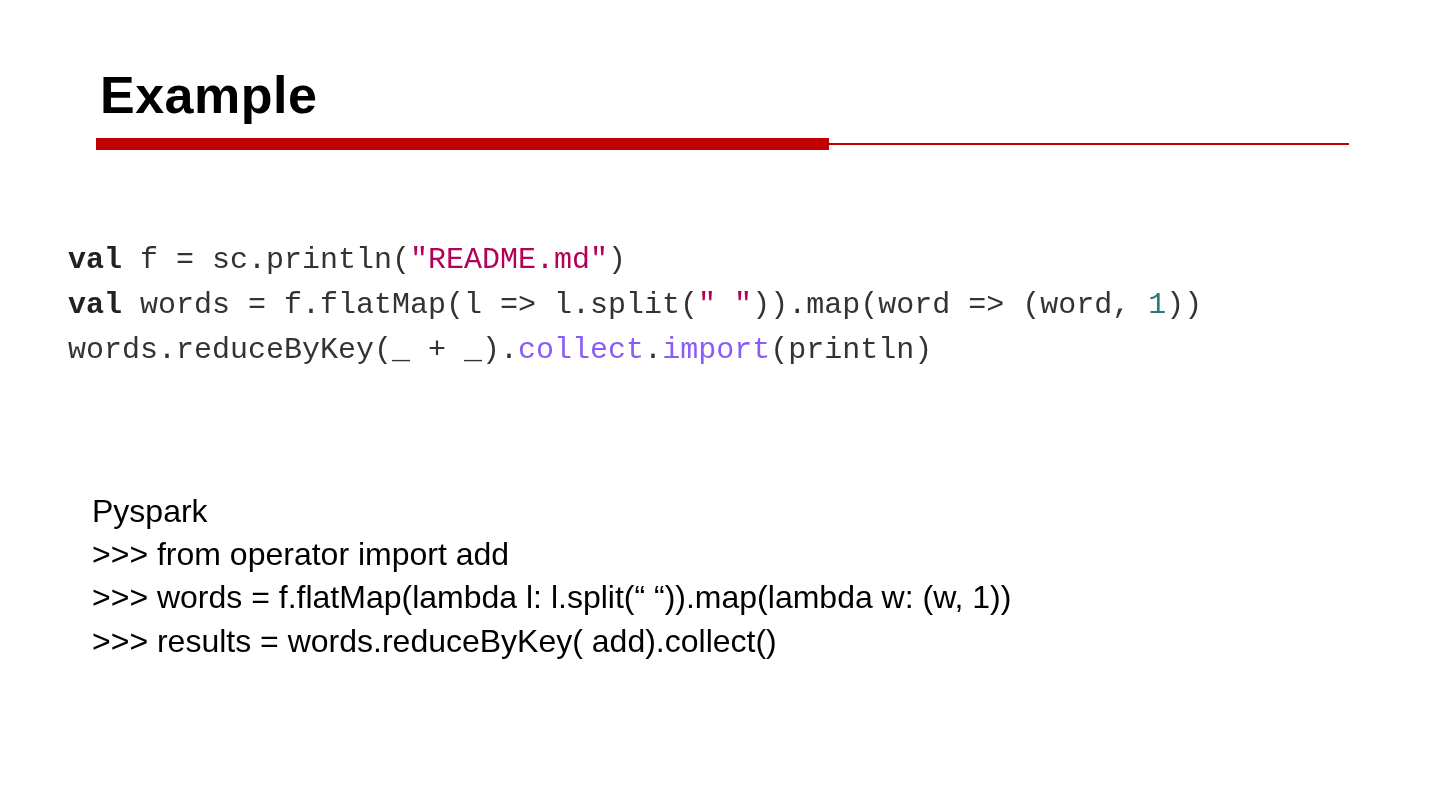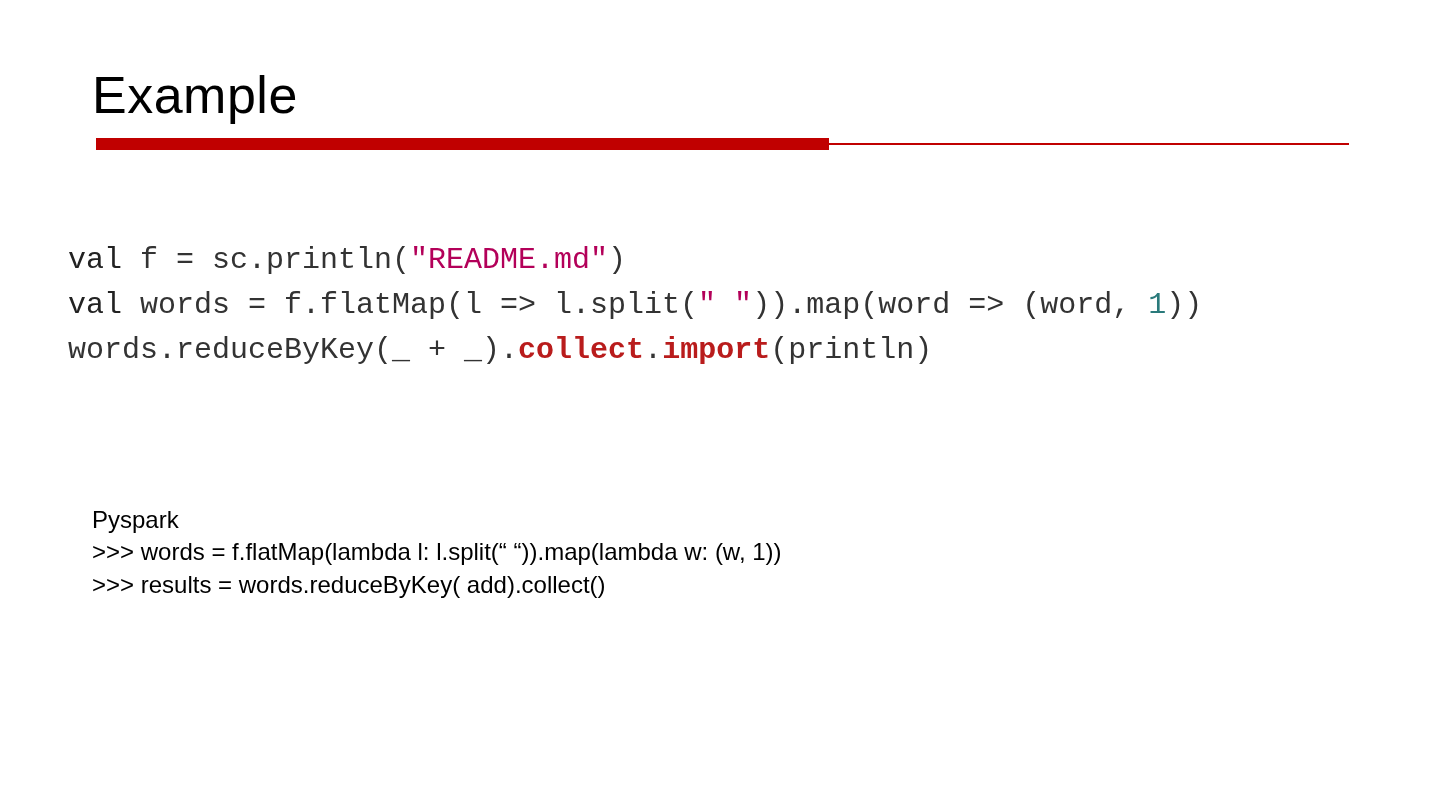--- a/index.html
+++ b/index.html
@@ -12,24 +12,24 @@
     color: #000;
   }
   .slide {
     position: relative;
     width: 1440px;
     height: 810px;
     box-sizing: border-box;
   }
   .title {
     position: absolute;
-    left: 92px;
+    left: 100px;
     top: 65px;
     font-size: 52px;
-    font-weight: 400;
+    font-weight: 700;
     letter-spacing: 0.5px;
   }
   .rule-thick {
     position: absolute;
     left: 96px;
     top: 138px;
     width: 733px;
     height: 12px;
     background: #c00000;
   }
@@ -44,30 +44,30 @@
   .scala-block {
     position: absolute;
     left: 68px;
     top: 238px;
     font-family: "Courier New", Courier, monospace;
     font-size: 30px;
     line-height: 1.5;
     color: #333333;
     white-space: pre;
   }
-  .kw   { font-weight: normal; color: #222; }
+  .kw   { font-weight: bold; color: #222; }
   .str  { color: #b30059; }
   .num  { color: #2a7a7b; }
-  .meth { color: #b91c1c; font-weight: bold; }
+  .meth { color: #8b5cf6; font-weight: normal; }
   .pyspark-block {
     position: absolute;
     left: 92px;
-    top: 504px;
+    top: 490px;
     font-family: Arial, "Helvetica Neue", Helvetica, sans-serif;
-    font-size: 24px;
+    font-size: 32px;
     line-height: 1.35;
     color: #000;
   }
   .pyspark-block .line {
     display: block;
   }
 </style>
 </head>
 <body>
 
@@ -76,17 +76,18 @@
   <div class="title">Example</div>
   <div class="rule-thick"></div>
   <div class="rule-thin"></div>
 
   <div class="scala-block"><span><span class="kw">val</span><span> f = sc.println(</span><span class="str">"README.md"</span><span>)</span></span>
 <span><span class="kw">val</span><span> words = f.flatMap(l =&gt; l.split(</span><span class="str">" "</span><span>)).map(word =&gt; (word, </span><span class="num">1</span><span>))</span></span>
 <span><span>words.reduceByKey(_ + _).</span><span class="meth">collect</span><span>.</span><span class="meth">import</span><span>(println)</span></span></div>
 
   <div class="pyspark-block">
     <span class="line">Pyspark</span>
+    <span class="line">&gt;&gt;&gt; from operator import add</span>
     <span class="line">&gt;&gt;&gt; words = f.flatMap(lambda l: l.split(“ “)).map(lambda w: (w, 1))</span>
     <span class="line">&gt;&gt;&gt; results = words.reduceByKey( add).collect()</span>
   </div>
 
 </div>
 
 </body></html>

